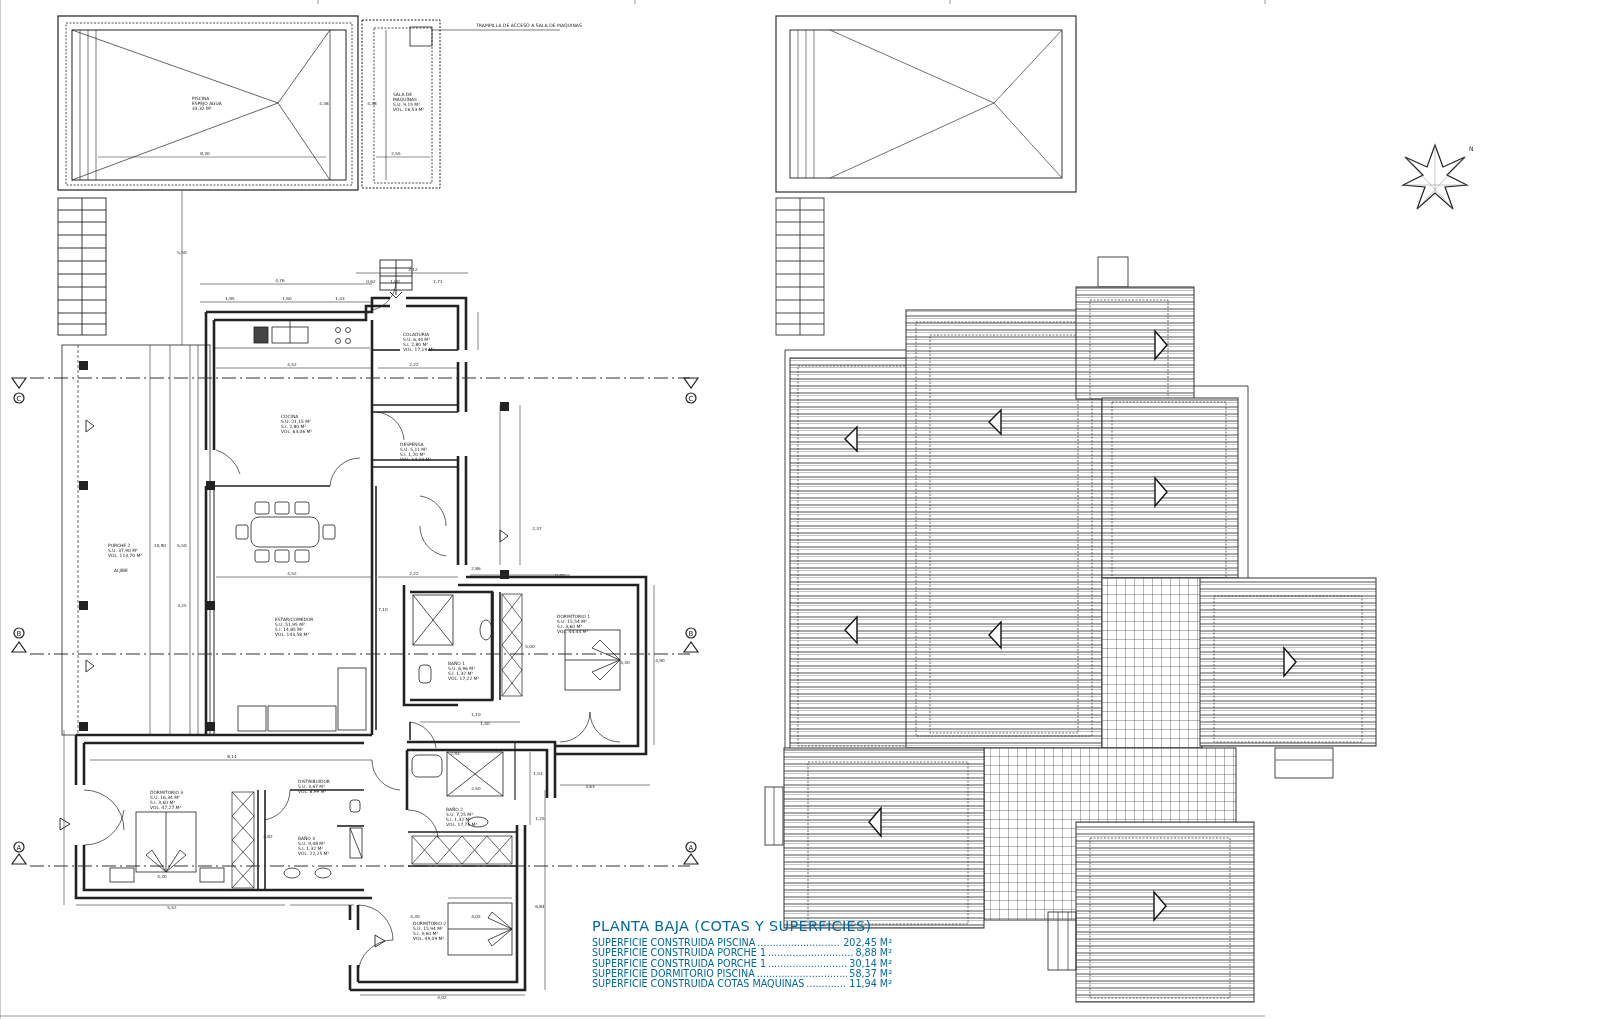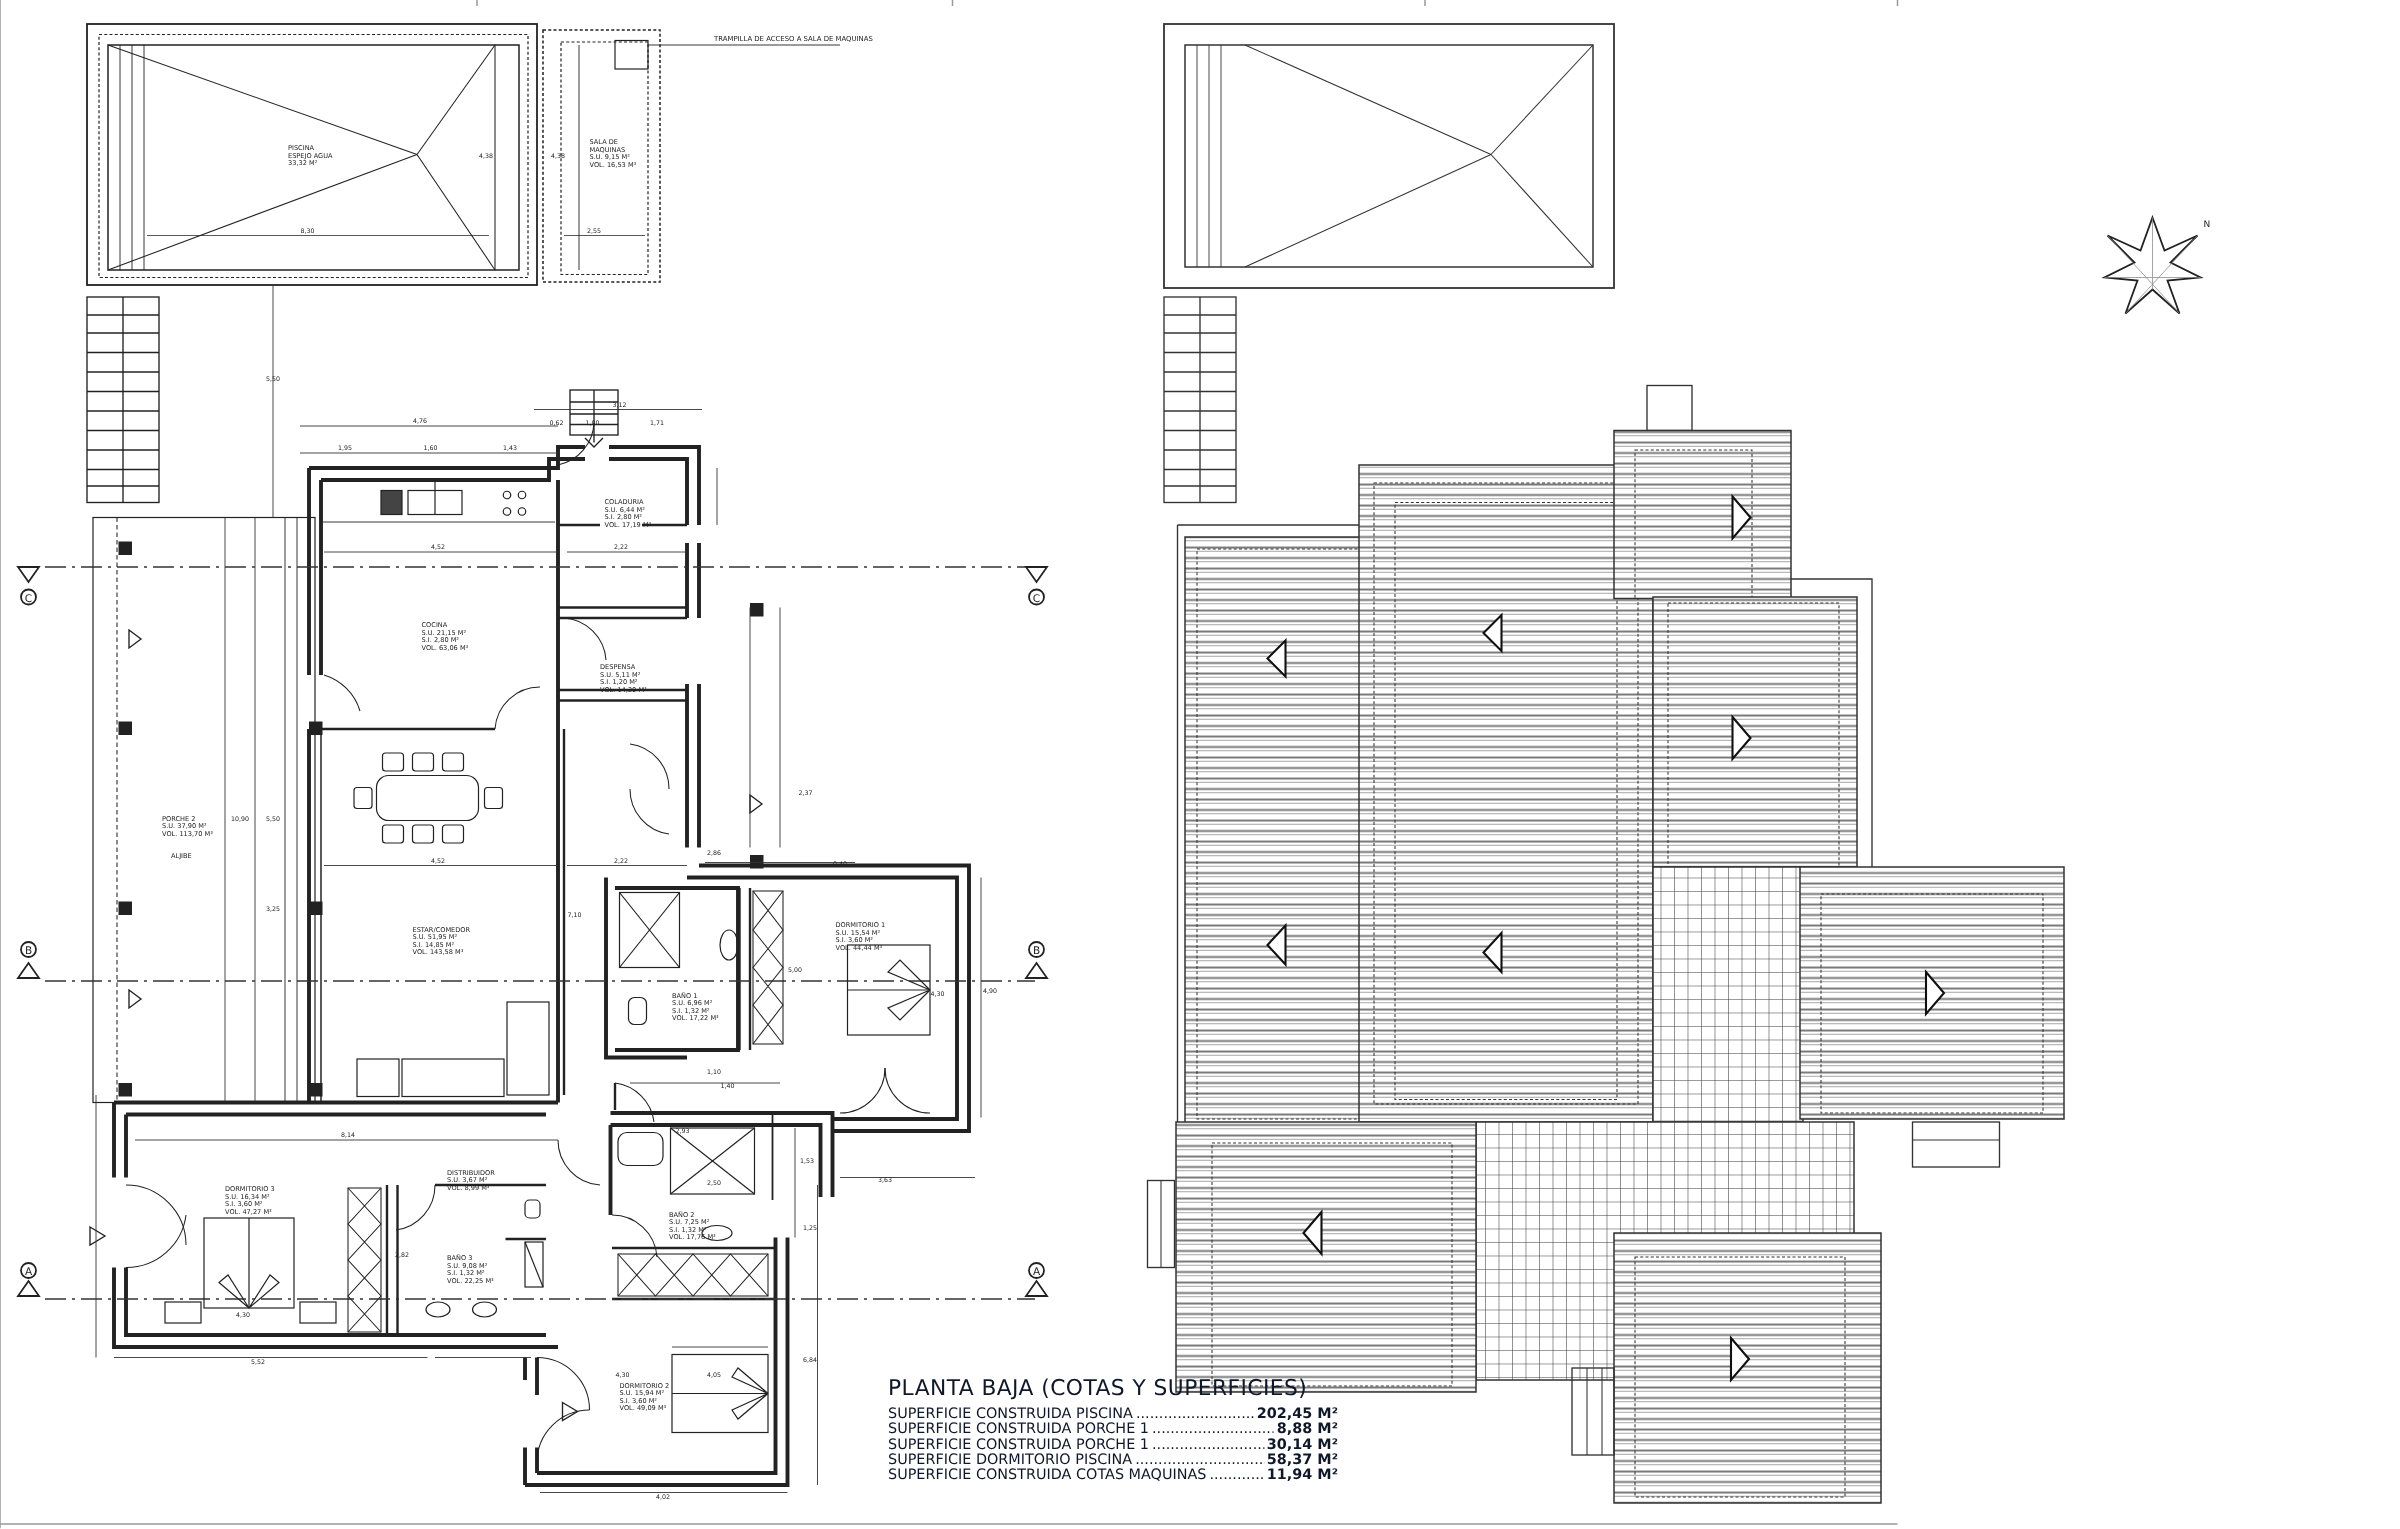--- a/index.html
+++ b/index.html
@@ -1,25 +1,25 @@
 <!DOCTYPE html>
 <html><head>
 <meta charset="utf-8">
 <style>
   html,body{margin:0;padding:0;background:#fff;}
   body{width:1600px;height:1019px;position:relative;overflow:hidden;font-family:"DejaVu Sans",sans-serif;color:#111;}
   #sheet{position:absolute;left:0;top:0;width:1600px;height:1019px;}
   svg text{font-family:"DejaVu Sans",sans-serif;fill:#222;}
-  .legend{position:absolute;left:592px;top:918px;width:300px;color:#0f172a;}
+  .legend{position:absolute;left:592px;top:918px;width:300px;color:#0369a1;}
   .legend-title{font-size:14.5px;letter-spacing:0.3px;margin-bottom:4px;white-space:nowrap;}
   .legend-row{font-size:9.6px;line-height:10.3px;display:flex;white-space:nowrap;}
   .legend-row .lbl{flex:0 0 auto;}
   .legend-row .dots{flex:1 1 auto;overflow:hidden;margin:0 2px;}
   .legend-row .dots::before{content:"......................................................";letter-spacing:0px;}
-  .legend-row .val{flex:0 0 auto;text-align:center;font-weight:bold;}
+  .legend-row .val{flex:0 0 auto;text-align:center;}
 </style>
 </head>
 <body>
 
 <div id="sheet">
 <svg width="1600" height="1019" viewBox="0 0 1600 1019" xmlns="http://www.w3.org/2000/svg">
   <defs>
     <pattern id="slatsH" width="10" height="7" patternUnits="userSpaceOnUse">
       <rect width="10" height="7" fill="#fff"></rect>
       <line x1="0" y1="1" x2="10" y2="1" stroke="#777" stroke-width="1.3"></line>

